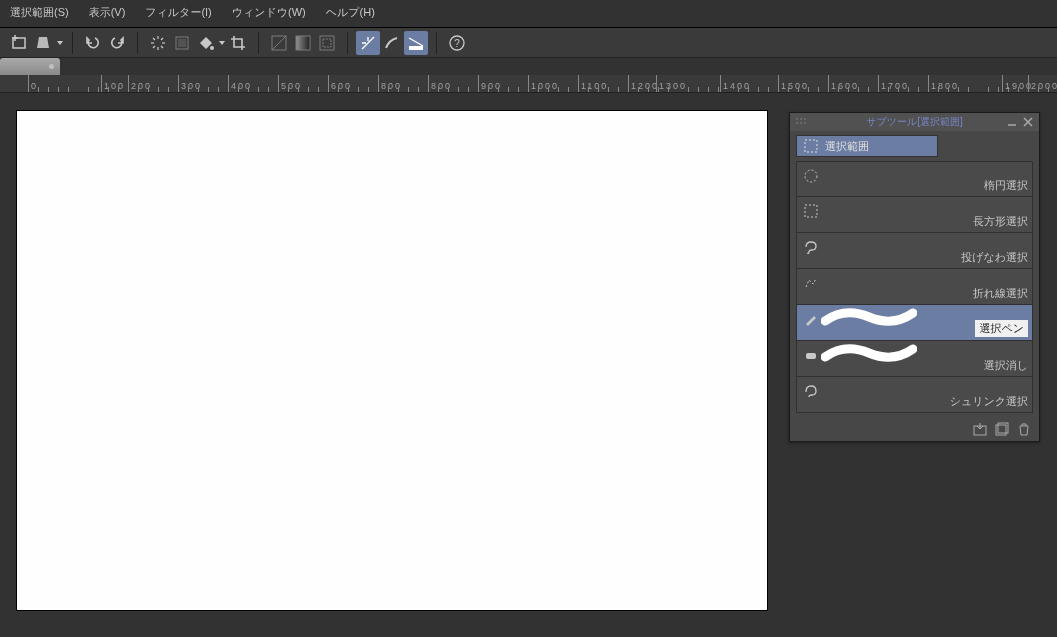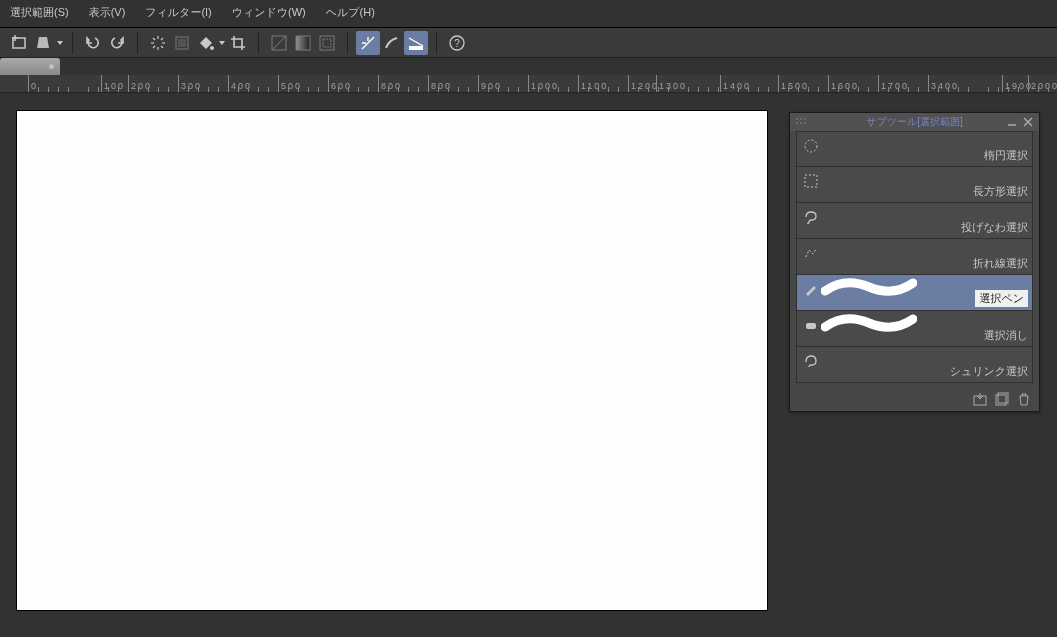--- a/index.html
+++ b/index.html
@@ -481,21 +481,21 @@
       <div class="ruler-tick" style="left: 828px;">1600</div>
       <div class="ruler-small" style="left: 838px;"></div>
       <div class="ruler-small" style="left: 848px;"></div>
       <div class="ruler-small" style="left: 858px;"></div>
       <div class="ruler-small" style="left: 868px;"></div>
       <div class="ruler-tick" style="left: 878px;">1700</div>
       <div class="ruler-small" style="left: 888px;"></div>
       <div class="ruler-small" style="left: 898px;"></div>
       <div class="ruler-small" style="left: 908px;"></div>
       <div class="ruler-small" style="left: 918px;"></div>
-      <div class="ruler-tick" style="left: 928px;">3400</div>
+      <div class="ruler-tick" style="left: 928px;">1800</div>
       <div class="ruler-small" style="left: 938px;"></div>
       <div class="ruler-small" style="left: 948px;"></div>
       <div class="ruler-small" style="left: 958px;"></div>
       <div class="ruler-small" style="left: 968px;"></div>
       <div class="ruler-tick" style="left: 1002px;">1900</div>
       <div class="ruler-small" style="left: 988px;"></div>
       <div class="ruler-small" style="left: 998px;"></div>
       <div class="ruler-small" style="left: 1008px;"></div>
       <div class="ruler-small" style="left: 1018px;"></div>
       <div class="ruler-tick" style="left: 1028px;">2000</div>
@@ -528,20 +528,30 @@
           <line x1="1" y1="8" x2="9" y2="8" stroke="#aaa" stroke-width="1.5"></line>
         </svg>
     </div>
     <div class="panel-ctrl close">
       <svg width="10" height="10">
           <path d="M1 1 L9 9 M9 1 L1 9" stroke="#aaa" stroke-width="1.5"></path>
         </svg>
     </div>
   </div>
 
+  <div class="panel-cat">
+    <div class="cat-chip">
+      <span class="icon-box">
+        <svg width="14" height="14">
+            <rect x="1" y="1" width="12" height="12" fill="none" stroke="#e0e0e0" stroke-dasharray="2 2"></rect>
+          </svg>
+      </span>
+      <span>選択範囲</span>
+    </div>
+  </div>
 
   <div class="subtool-list" id="subtool-list">
       <div class="subtool-item">
         <div class="subtool-icon">
           <svg width="16" height="16">
             <ellipse cx="8" cy="8" rx="6" ry="6" fill="none" stroke="#c8c8c8" stroke-dasharray="2 2"></ellipse>
           </svg>
         </div>
         <div class="subtool-label">楕円選択</div>
       </div>

